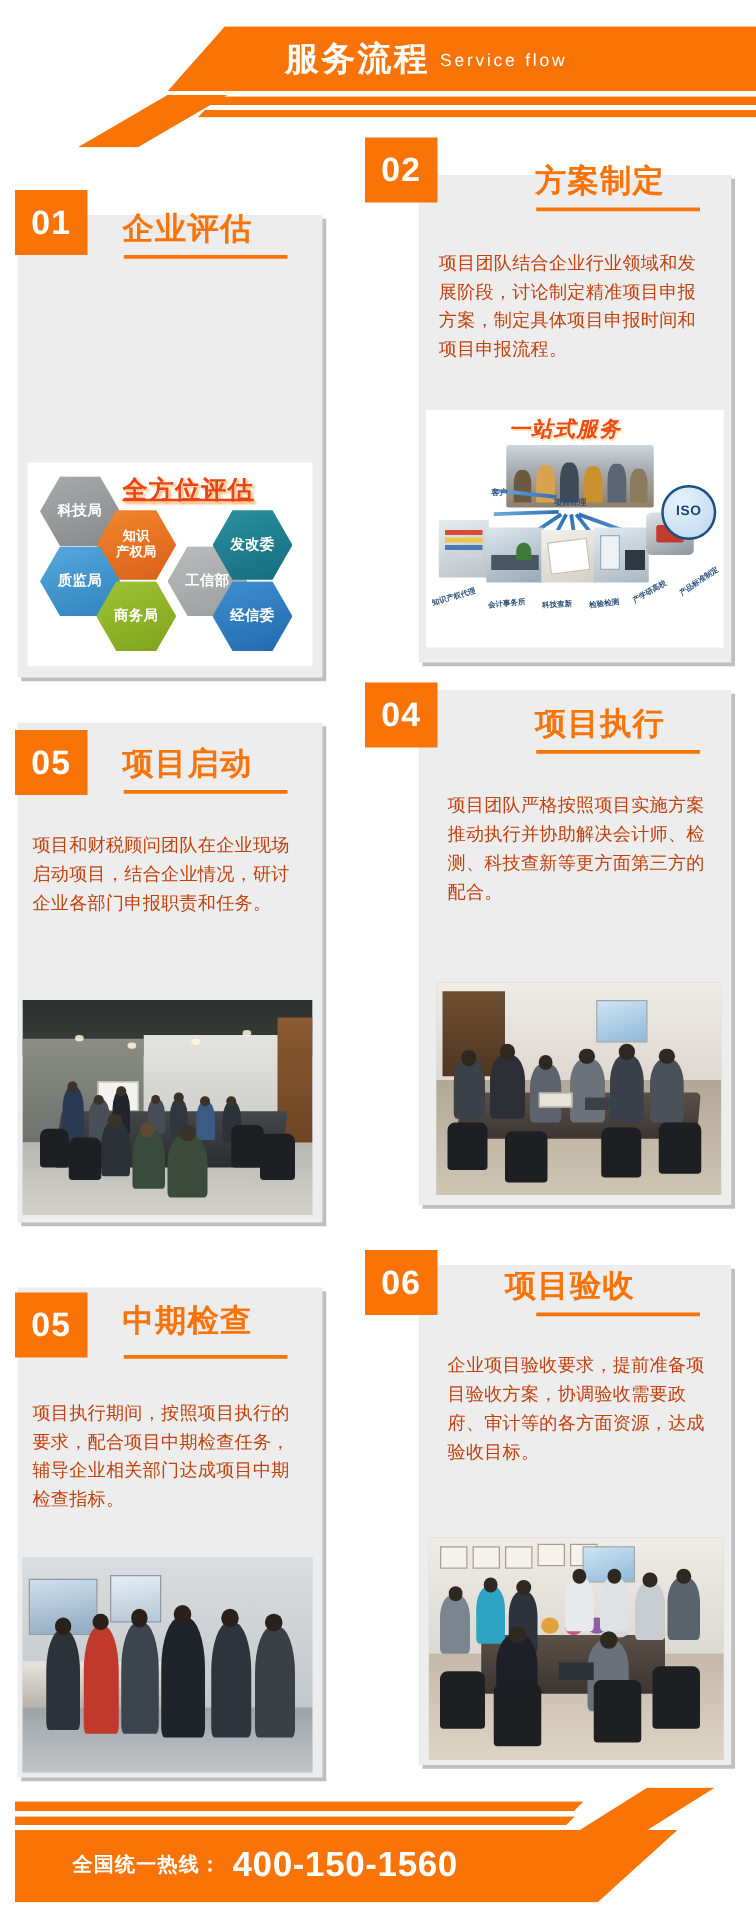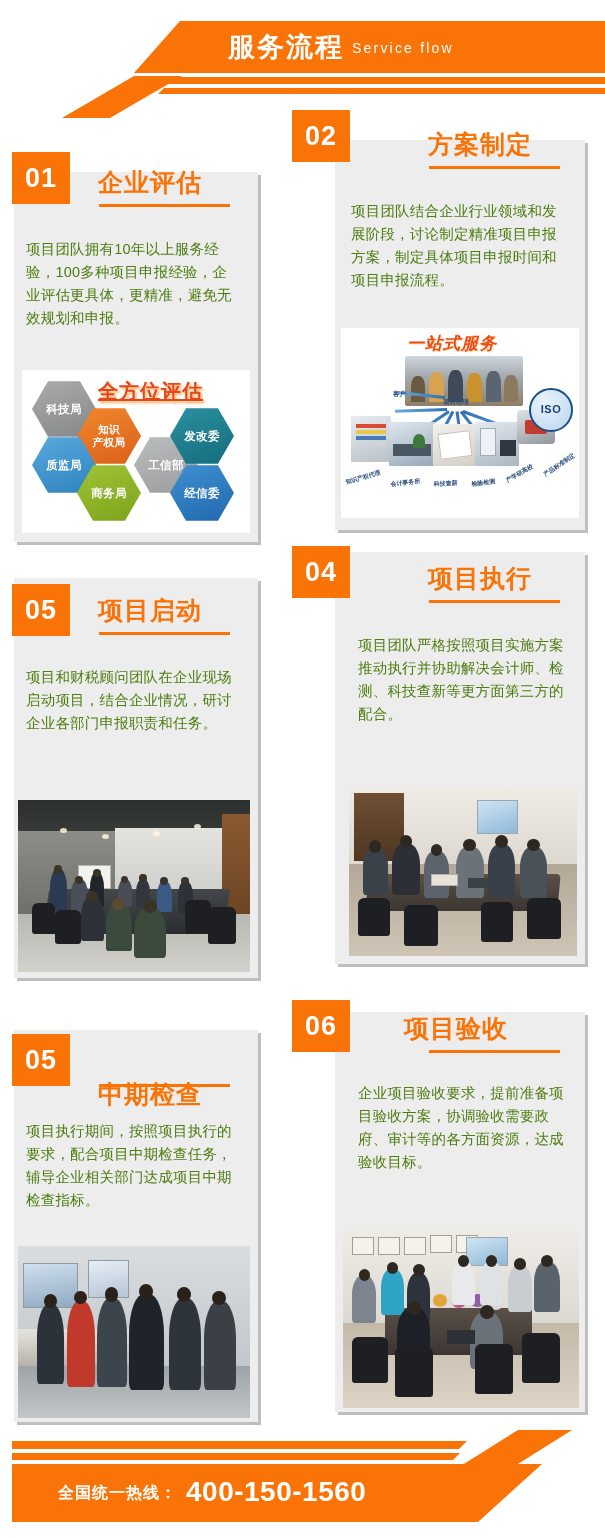--- a/index.html
+++ b/index.html
@@ -97,21 +97,21 @@
   }
   .title-rule {
     position: absolute;
     height: 3px;
     background: #F97306;
   }
   .card-body {
     position: absolute;
     font-size: 14.5px;
     line-height: 23px;
-    color: #4d7c0f;
+    color: #c2410c;
     letter-spacing: 0.2px;
     text-align: left;
   }
 
   
   .photo {
     position: absolute;
     overflow: hidden;
     background: #cfd3d6;
   }
@@ -307,21 +307,20 @@
     <div class="hdr-bar2"></div>
     <div class="hdr-bar3"></div>
     <div class="hdr-title">服务流程</div>
     <div class="hdr-sub">Service flow</div>
   </div>
 
   <div class="card" style="left:14px; top:172px; width:244px; height:370px;"></div>
   <div class="badge" style="left:12px; top:152px;">01</div>
   <div class="card-title" style="left:98px; top:166px;">企业评估</div>
   <div class="title-rule" style="left:99px; top:204px; width:131px;"></div>
-  <div class="card-body" style="left:26px; top:238px; width:212px;">项目团队拥有10年以上服务经验，100多种项目申报经验，企业评估更具体，更精准，避免无效规划和申报。</div>
 
   <div class="hexbox" style="left:22px; top:370px; width:228px; height:163px;">
 
     <div class="hex" style="left:10px;  top:10px;  width:64px; height:58px; background:linear-gradient(160deg,#aaabab,#85878a);">
       <span>科技局</span>
     </div>
 
     <div class="hex" style="left:55px; top:37px; width:64px; height:58px; background:linear-gradient(160deg,#f2872c,#d9601a); font-size:10.5px;">
       <span style="white-space:pre-line;">知识
 产权局</span>
@@ -496,21 +495,21 @@
       <div style="position:absolute;left:52%;top:54%;width:9%;height:6%;background:#3c4148;"></div>
       <div class="m-chair" style="left:4%;  top:66%; width:14%; height:22%;"></div>
       <div class="m-chair" style="left:24%; top:70%; width:15%; height:24%;"></div>
       <div class="m-chair" style="left:58%; top:68%; width:14%; height:24%;"></div>
       <div class="m-chair" style="left:78%; top:66%; width:15%; height:24%;"></div>
     </div>
   </div>
 
   <div class="card" style="left:14px; top:1030px; width:244px; height:392px;"></div>
   <div class="badge" style="left:12px; top:1034px;">05</div>
-  <div class="card-title" style="left:98px; top:1078px;">中期检查</div>
+  <div class="card-title" style="left:98px; top:1040px;">中期检查</div>
   <div class="title-rule" style="left:99px; top:1084px; width:131px;"></div>
   <div class="card-body" style="left:26px; top:1120px; width:212px;">项目执行期间，按照项目执行的要求，配合项目中期检查任务，辅导企业相关部门达成项目中期检查指标。</div>
 
   <div class="photo" style="left:18px; top:1246px; width:232px; height:172px;">
     <div class="scene">
       <div class="l-bg"></div>
       <div class="l-panel" style="left:2%; top:10%; width:24%; height:26%;"></div>
       <div class="l-panel" style="left:30%; top:8%; width:18%; height:22%; background:linear-gradient(170deg,#e6eef5,#b6c6d5);"></div>
       <div class="l-counter" style="left:0; top:48%; width:48%; height:22%;"></div>
       <div style="position:absolute;left:0;right:0;bottom:0;height:30%;background:linear-gradient(180deg,#9ea3a7,#c2c6c9);"></div>

